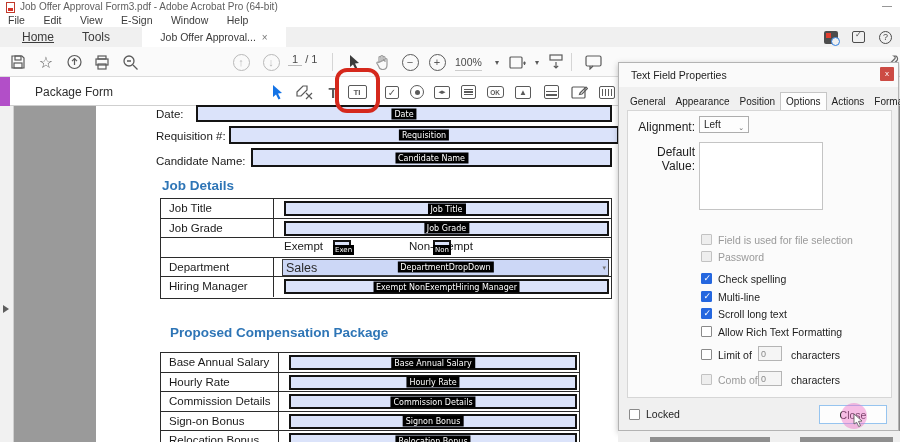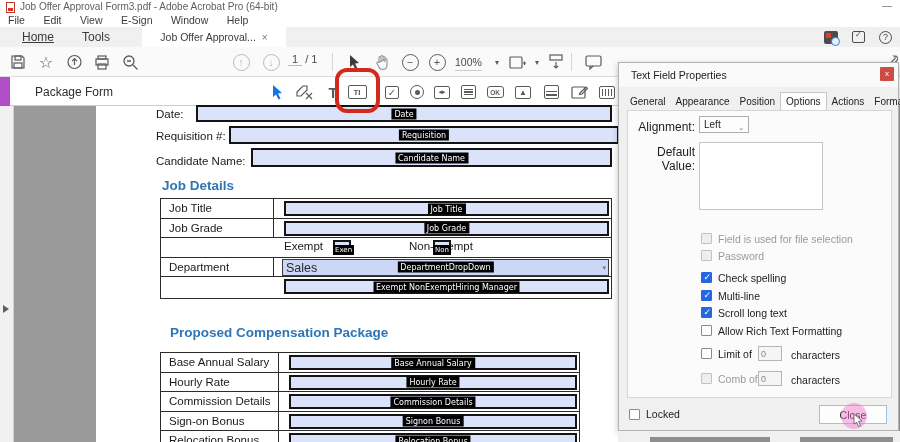--- a/index.html
+++ b/index.html
@@ -96,21 +96,21 @@
   .dlg-title { position:absolute; left:12px; top:6px; font-size:10.5px; color:#1d1d1d; }
   .dlg-close { position:absolute; right:4px; top:4px; width:14px; height:14px; background:#cc4b44; color:#fff; font-size:8px; text-align:center; line-height:14px; border-radius:1px; }
   .dlg-tabs { position:absolute; left:6px; top:28px; right:4px; height:19px; display:flex; align-items:flex-end; }
   .dlg-tab { padding:3px 5px; font-size:10px; color:#1d1d1d; white-space:nowrap; }
   .dlg-tab.active { background:#fdfdfd; border:1px solid #c6c6c6; border-bottom:none; }
   .dlg-panel { position:absolute; left:8px; top:47px; width:265px; height:288px; background:#fbfbfb; border:1px solid #d6d6d6; }
   .dlg-label-right { position:absolute; text-align:right; width:68px; font-size:12px; color:#1d1d1d; }
   .dlg-combo { position:absolute; left:80px; top:53px; width:50px; height:17px; background:#fdfdfd; border:1px solid #adadad; font-size:10px; line-height:15px; padding-left:4px; color:#1d1d1d; }
   .dlg-combo .caret { position:absolute; right:4px; top:3px; font-size:7px; color:#666; }
   .dlg-textarea { position:absolute; left:80px; top:79px; width:124px; height:68px; background:#fff; border:1px solid #c4c4c4; }
-  .cbrow { position:absolute; left:82px; display:flex; align-items:flex-start; gap:6px; height:13px; }
+  .cbrow { position:absolute; left:82px; display:flex; align-items:center; gap:6px; height:13px; }
   .cb { width:11px; height:11px; border:1px solid #8a8a8a; background:#fff; border-radius:1px; position:relative; flex:0 0 auto; }
   .cb.checked { background:#2567df; border-color:#2567df; }
   .cb.checked::after { content:"\2713"; position:absolute; left:1.5px; top:-1px; color:#fff; font-size:9px; }
   .cblabel { font-size:10.5px; color:#1d1d1d; white-space:nowrap; }
   .cbrow.dim .cb { background:#eee; border-color:#c2c2c2; }
   .cbrow.dim .cblabel { color:#9a9a9a; }
   .mini-input { position:absolute; width:24px; height:15px; background:#f5f5f5; border:1px solid #b5b5b5; font-size:9px; color:#888; padding-left:2px; line-height:14px; }
   .chars { position:absolute; font-size:10.5px; color:#1d1d1d; }
   .lockedrow { position:absolute; left:10px; top:345px; display:flex; gap:6px; align-items:center; }
   .close-btn { position:absolute; left:200px; top:342px; width:68px; height:19px; background:#fdfdfd; border:1px solid #96c4ef; text-align:center; line-height:18px; font-size:10.5px; color:#1d1d1d; }
@@ -370,20 +370,21 @@
       </div>
       <div class="frow">
         <div class="fcell-label">Department</div>
         <div class="dropdown">
           <span class="val">Sales</span>
           <span class="badge">DepartmentDropDown</span>
           <span class="arrow">▾</span>
         </div>
       </div>
       <div class="frow">
+        <div class="fcell-label">Hiring Manager</div>
         <div class="fcell-field">
             <span class="badge">Exempt NonExemptHiring Manager</span>
           </div>
       </div>
     </div>
 
     <div class="heading" style="left:170px; top:325px">Proposed Compensation Package</div>
     <div class="ftable" style="left:160px; top:352px; width:420px; height:94px; border-bottom:none">
       <div class="frow">
         <div class="fcell-label" style="width:118px">Base Annual Salary</div>

